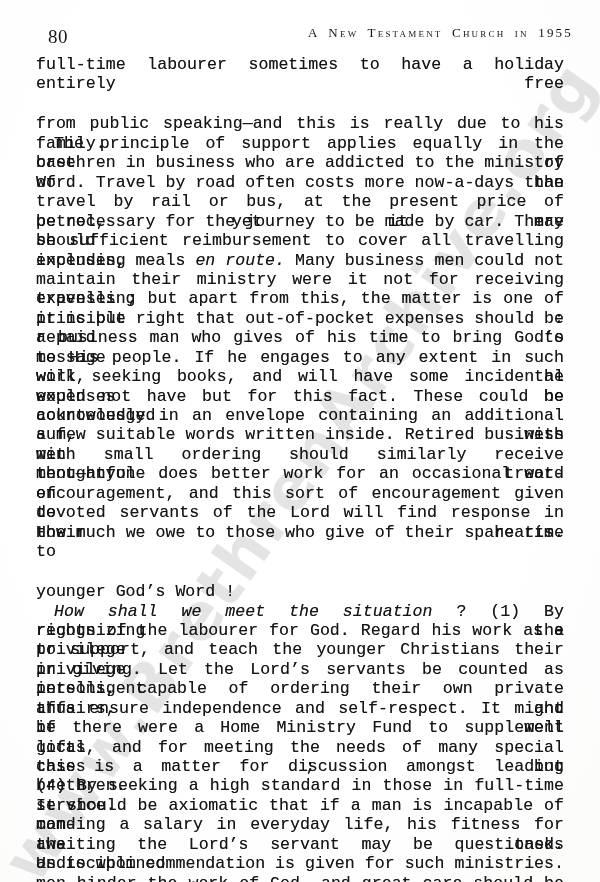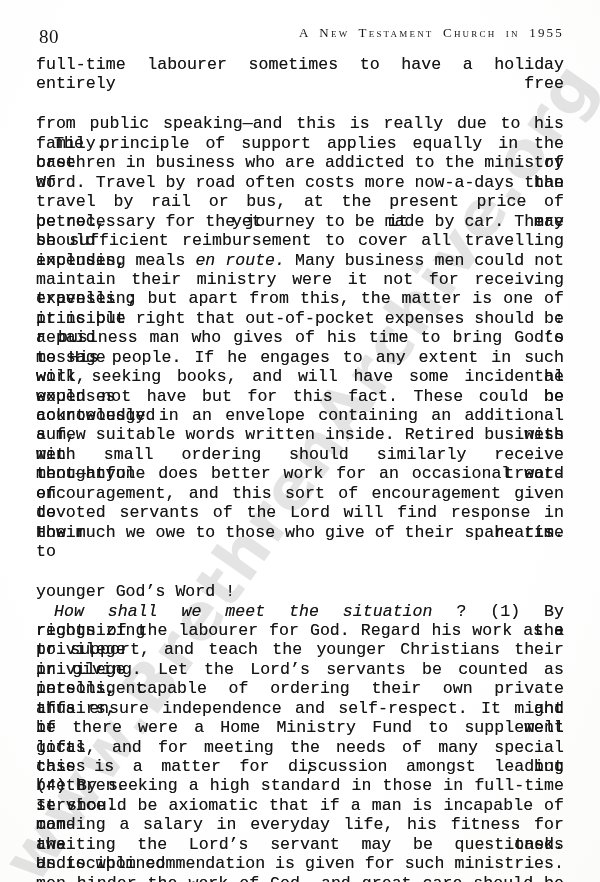--- a/index.html
+++ b/index.html
@@ -21,21 +21,21 @@
     transform: translate(-50%, -50%) rotate(-55deg);
     font-family: "DejaVu Sans", sans-serif;
     font-weight: bold;
     font-size: 64px;
     letter-spacing: 2px;
     color: rgba(165,165,165,0.30);
     white-space: nowrap;
     user-select: none;
   }
   .header-row {
-    position: absolute; top: 25px; left: 36px; width: 528px; height: 24px;
+    position: absolute; top: 25px; left: 45px; width: 528px; height: 24px;
   }
   .page-number {
     position: absolute; left: 3px; top: 1px;
     font-size: 19px; letter-spacing: 0.5px;
   }
   .running-title {
     position: absolute; left: 0; right: 0; top: 0;
     text-align: right;
     font-variant: small-caps;
     font-size: 13px;

